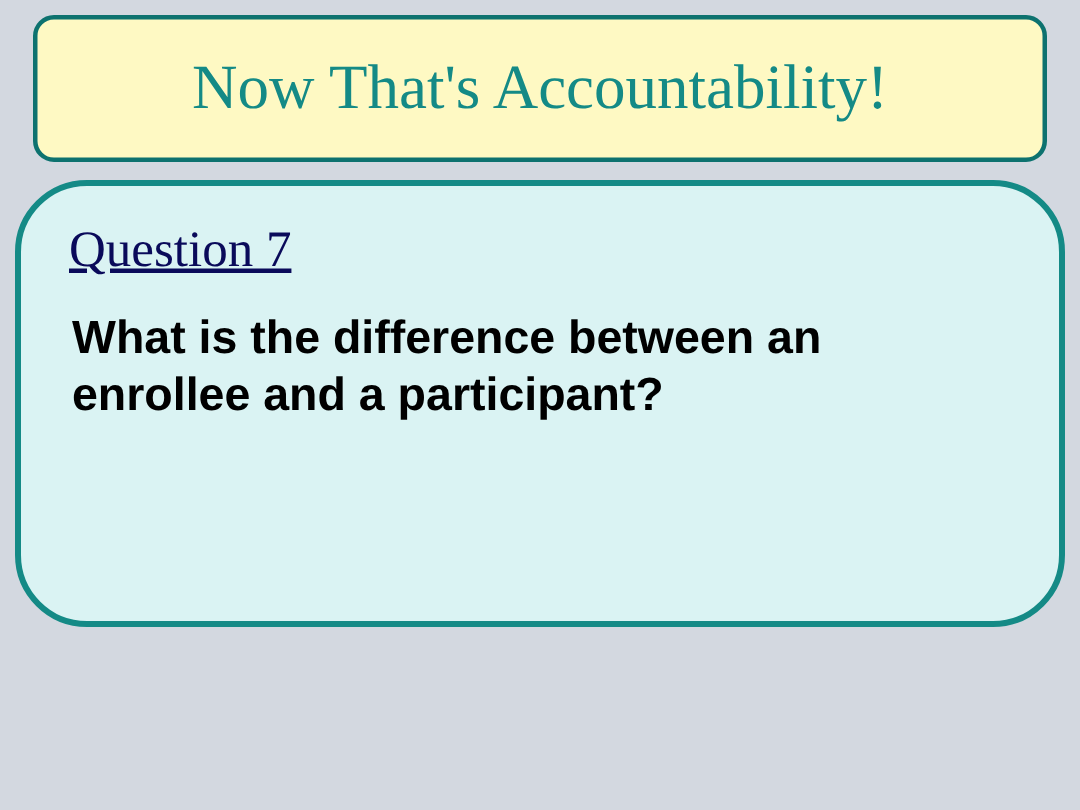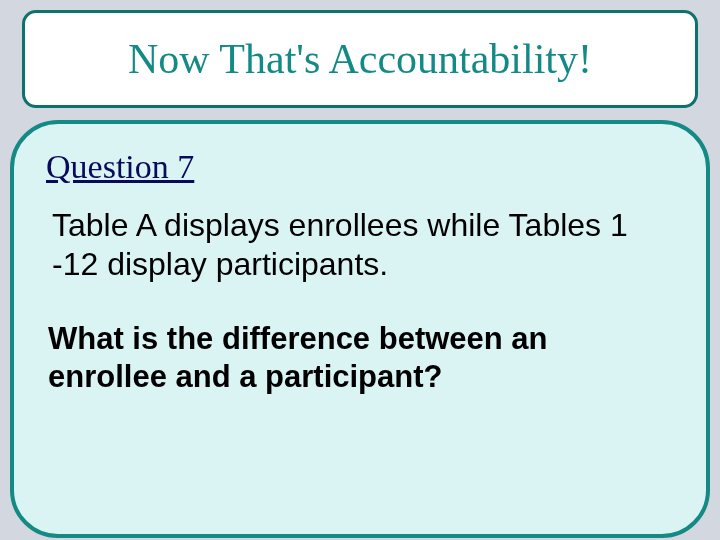--- a/index.html
+++ b/index.html
@@ -9,39 +9,39 @@
       background: #d3d8e0;
       font-family: Arial, sans-serif;
       position: relative;
     }
     .title-box {
       position: absolute;
       top: 10px;
       left: 22px;
       width: 676px;
       height: 98px;
-      background: #ffffff;
+      background: #fef9c3;
       border: 3px solid #0d726f;
       border-radius: 14px;
       display: flex;
       align-items: center;
       justify-content: center;
     }
     .title-text {
       font-family: Georgia, 'Times New Roman', serif;
       font-size: 42px;
       color: #148a86;
       text-align: center;
     }
     .content-box {
       position: absolute;
       top: 120px;
       left: 10px;
       width: 700px;
-      height: 418px;
+      height: 298px;
       background: #daf3f3;
       border: 4px solid #148a86;
       border-radius: 48px;
       padding: 24px 32px;
     }
     .question-label {
       font-family: Georgia, 'Times New Roman', serif;
       font-size: 34px;
       color: #0a0a5a;
       text-decoration: underline;
@@ -67,15 +67,14 @@
   </style>
 </head>
 <body>
 
 <div class="title-box">
   <div class="title-text">Now That's Accountability!</div>
 </div>
 
 <div class="content-box">
   <div class="question-label">Question 7</div>
-  <div class="body-text">Table A displays enrollees while Tables 1 -12 display participants.</div>
   <div class="question-text">What is the difference between an enrollee and a participant?</div>
 </div>
 
 </body></html>

